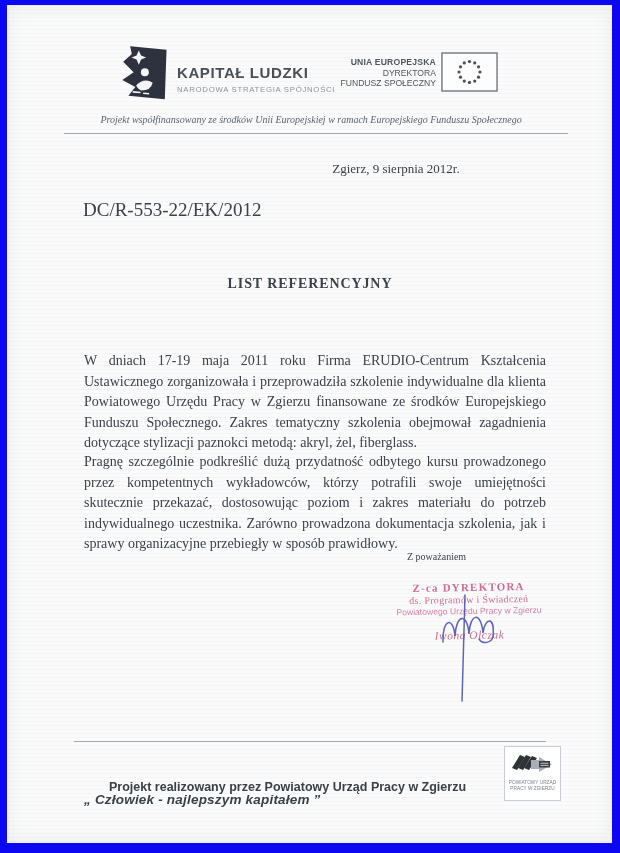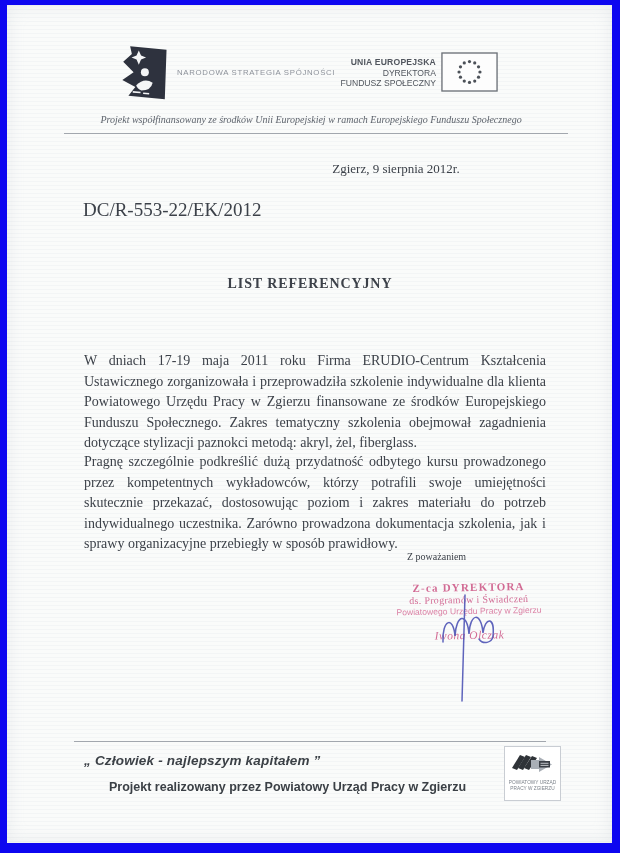--- a/index.html
+++ b/index.html
@@ -46,39 +46,40 @@
 
   
   .stamp{width:242px;text-align:center;color:var(--stamp-pink);font-family:"Liberation Serif",serif;transform:rotate(-1deg);opacity:.92;}
   .stamp .l1{font-weight:bold;font-size:11px;letter-spacing:1.2px;}
   .stamp .l2{font-size:10px;margin-top:1px;letter-spacing:.3px;}
   .stamp .l3{font-family:"Liberation Sans",sans-serif;font-size:8.6px;margin-top:1px;color:#d9779e;}
   .stamp .name{font-style:italic;font-size:11.5px;margin-top:13px;letter-spacing:.5px;}
   .sig{z-index:3;}
 
   
-  .slogan{font-family:"Liberation Sans",sans-serif;font-weight:bold;font-style:italic;font-size:13.5px;color:#3b4046;letter-spacing:.2px;}
+  .slogan{font-family:"Liberation Sans",sans-serif;font-weight:bold;font-style:italic;font-size:13.5px;color:#3b4046;letter-spacing:.2px;margin-top:39px;}
   .projnote{font-family:"Liberation Sans",sans-serif;font-weight:bold;font-size:12.5px;color:#3b4046;}
   .pup-box{width:57px;height:55px;border:1px solid #c9cdd3;background:#fff;text-align:center;padding-top:3px;}
   .pup-caption{font-family:"Liberation Sans",sans-serif;font-size:5px;line-height:5.5px;color:#7c828a;transform:scale(.95);}
 </style>
 </head>
 <body>
 
 <div class="paper"></div>
 
 <svg class="abs" style="left:118px;top:42px;" width="52" height="64" viewBox="0 0 60 70">
   <polygon points="14,3 56,7 54,64 12,60 20,50 5,42 18,33 6,21 16,12" fill="#2e323e"></polygon>
   <path d="M24 8 l2.6 5.6 L32.4 16 l-5.8 2.4 L24 24.4 l-2.6-6 L15.6 16 l5.8-2.4 Z" fill="#f4f5f6"></path>
   <circle cx="31" cy="33" r="4.6" fill="#f4f5f6"></circle>
   <path d="M21 48 Q30 39 40 45 Q38 54 27 54 Q22 52 21 48 Z" fill="#f4f5f6"></path>
   <rect x="17" y="55" width="9" height="2" fill="#f4f5f6" transform="rotate(4 21 56)"></rect>
   <rect x="29" y="56.5" width="7" height="1.8" fill="#f4f5f6" transform="rotate(4 32 57)"></rect>
 </svg>
 <div class="abs" style="left:177px;top:64px;">
+  <div class="kl-title">KAPITAŁ LUDZKI</div>
   <div class="kl-sub">NARODOWA STRATEGIA SPÓJNOŚCI</div>
 </div>
 
 <div class="abs eu-text" style="left:330px;top:57px;width:106px;">
   <div class="b">UNIA EUROPEJSKA</div>
   <div>DYREKTORA</div>
   <div>FUNDUSZ SPOŁECZNY</div>
 </div>
 <svg class="abs" style="left:441px;top:52px;" width="57" height="40" viewBox="0 0 60 42">
   <rect x="1" y="1" width="58" height="40" fill="#fdfdfd" stroke="#6b7077" stroke-width="1.4"></rect>

